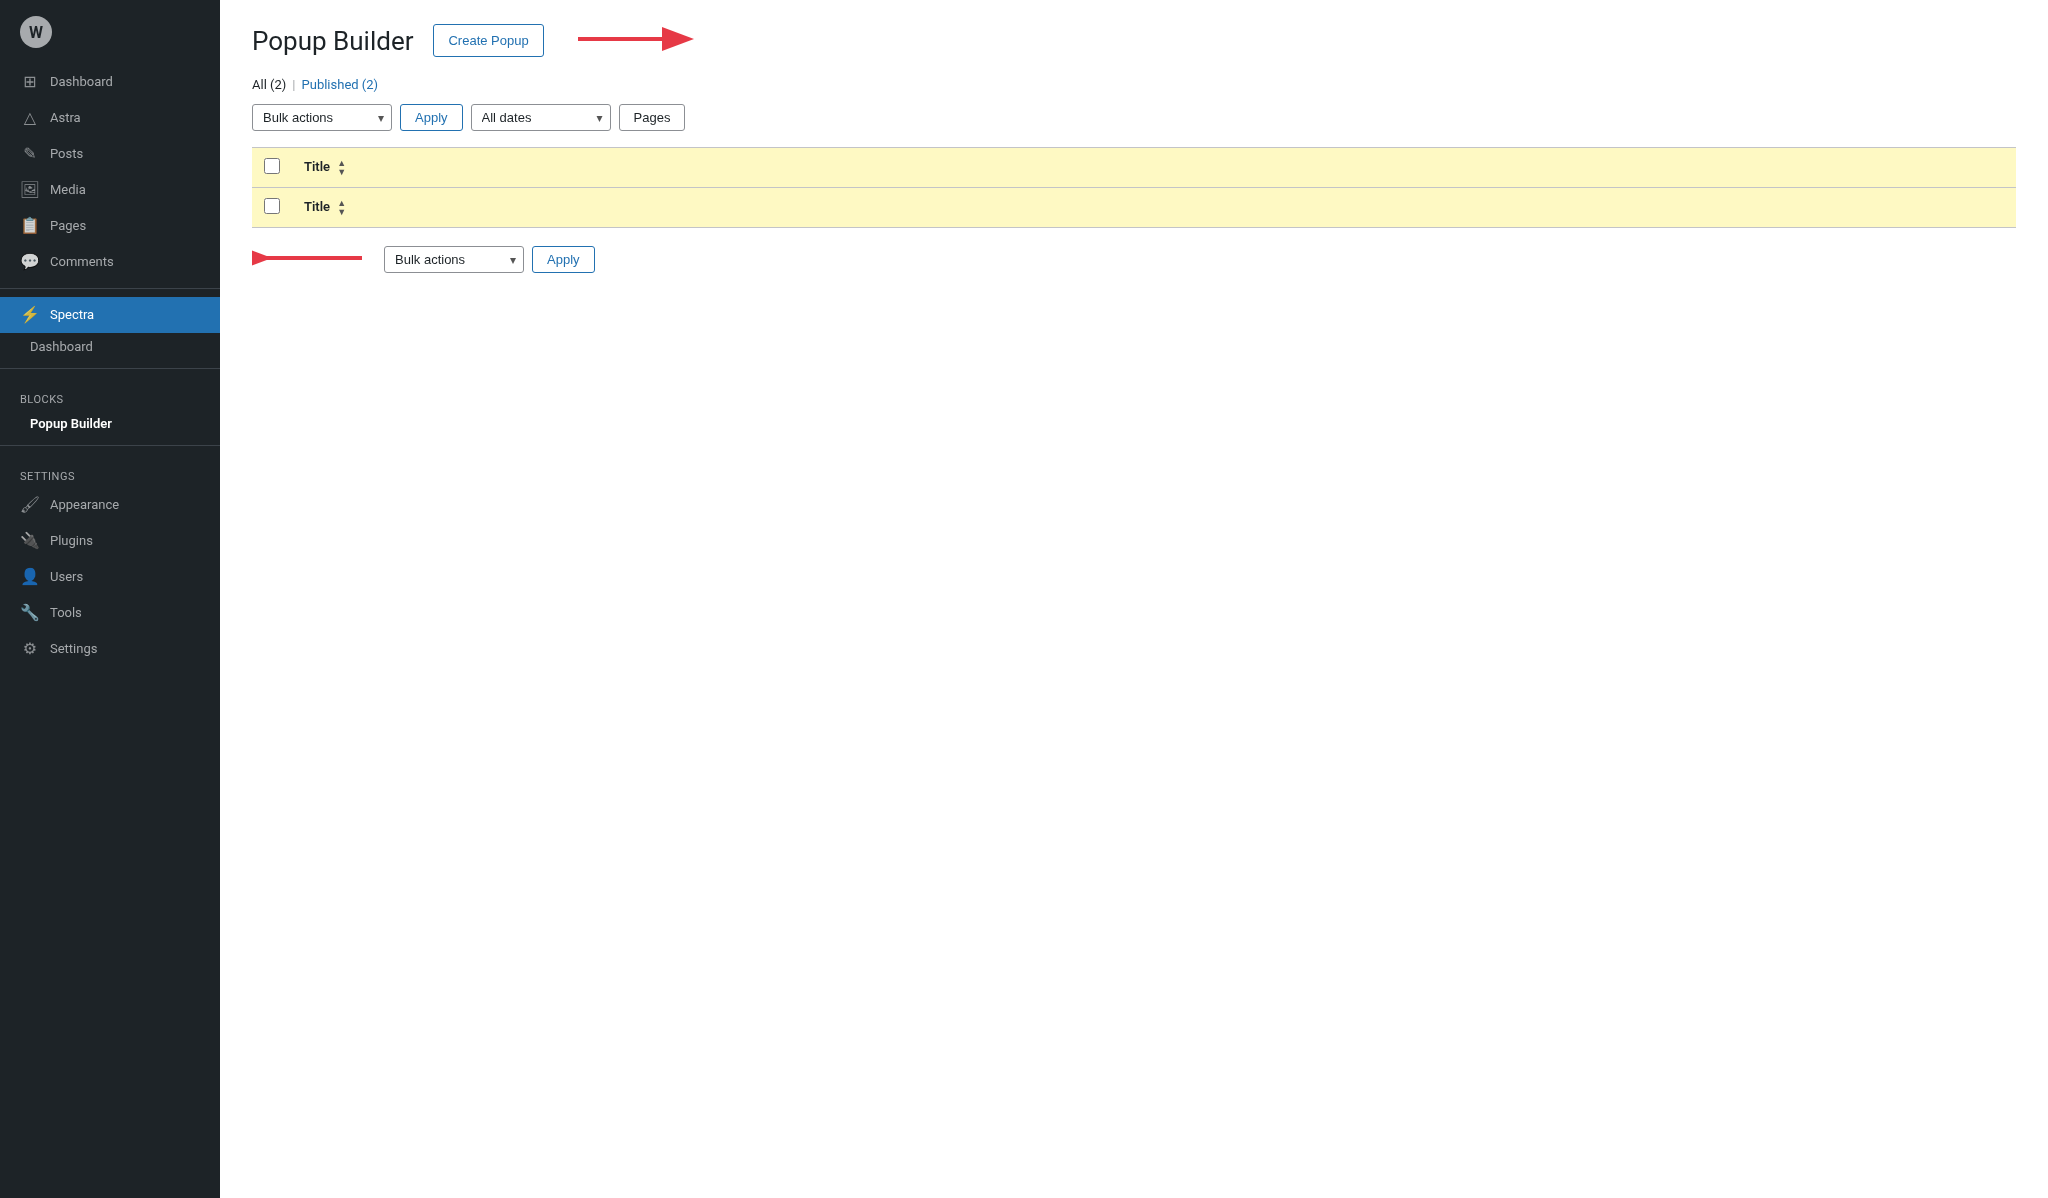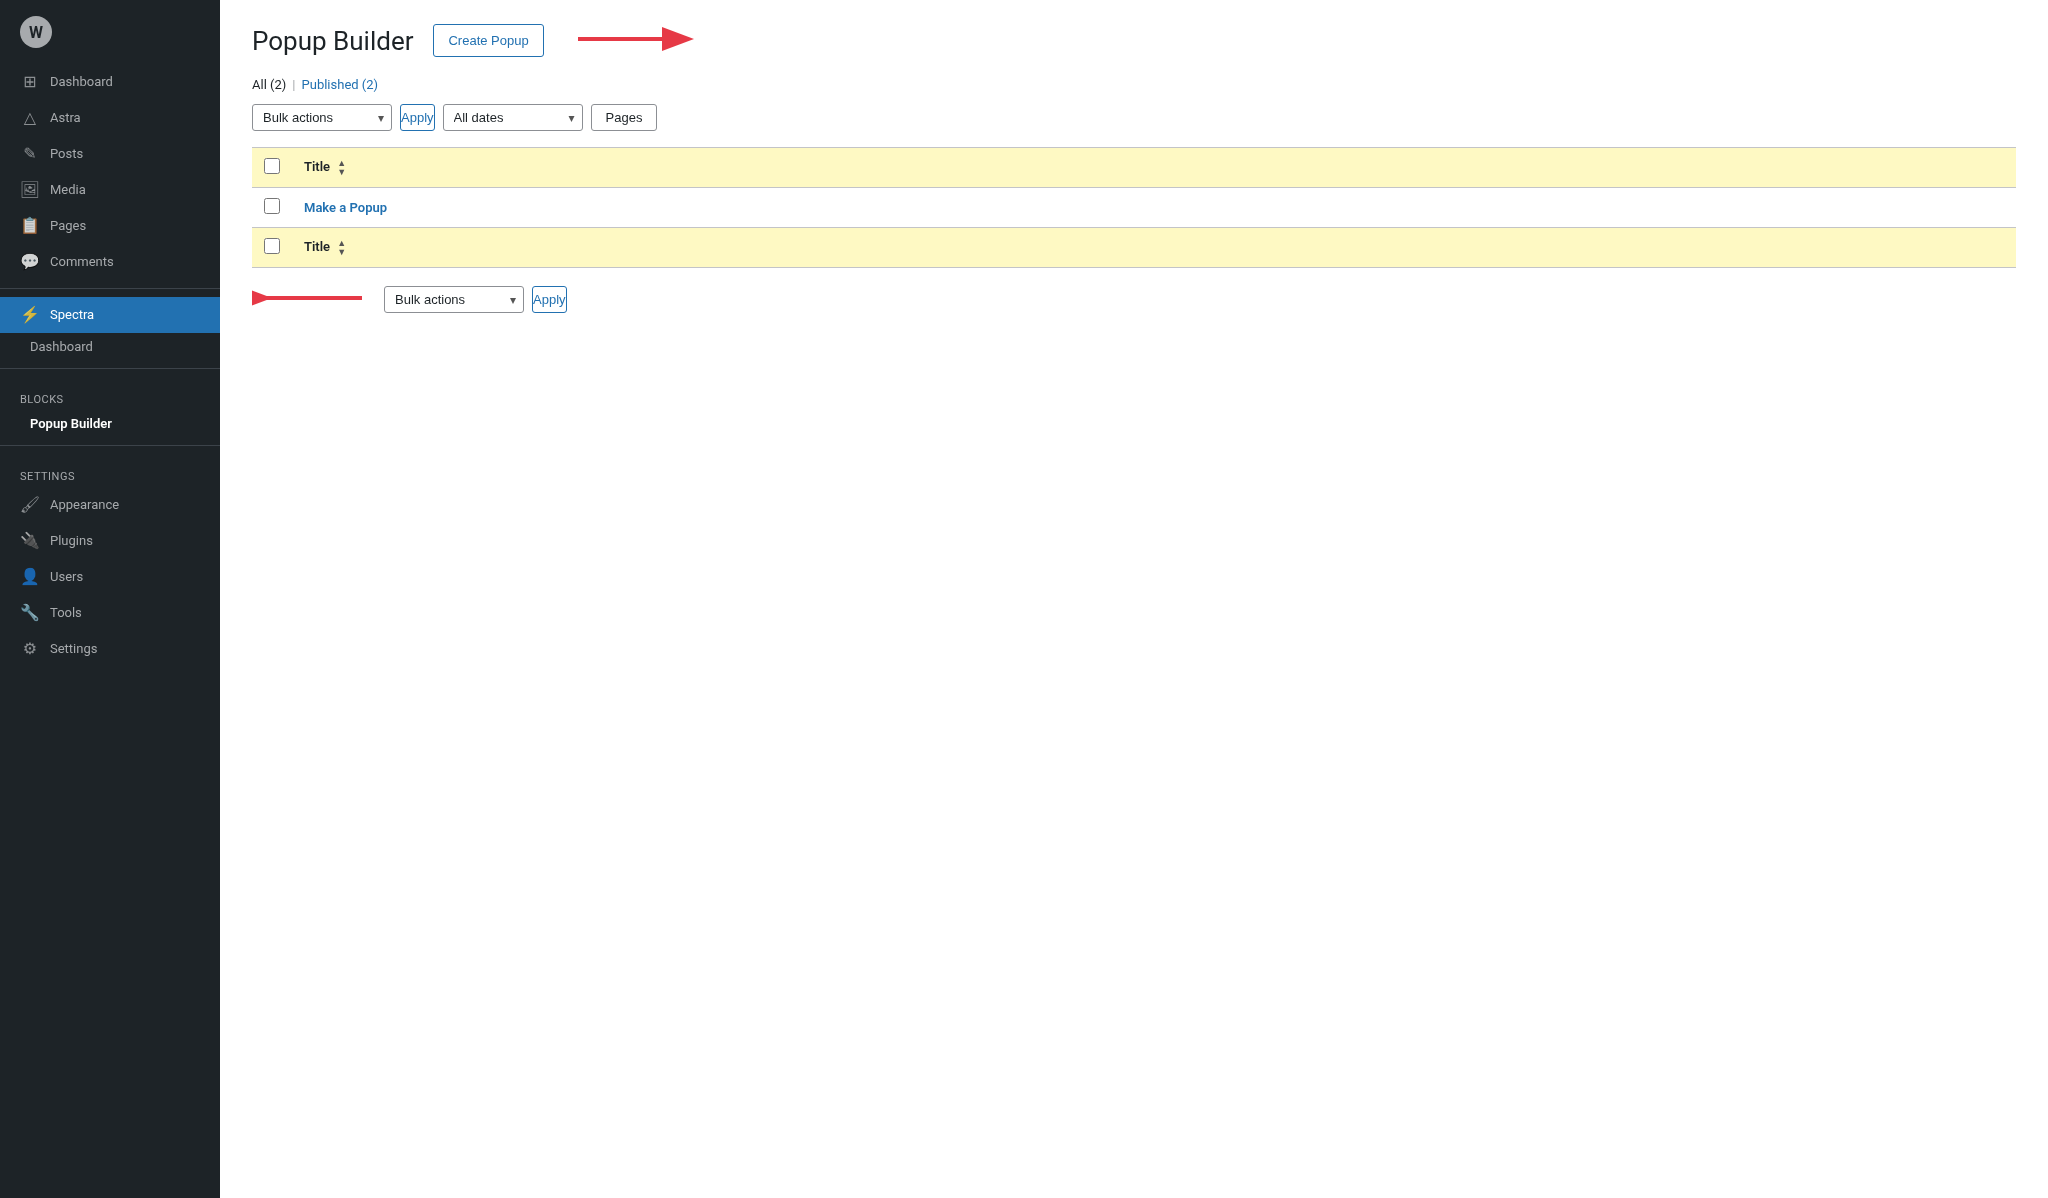--- a/index.html
+++ b/index.html
@@ -151,21 +151,21 @@
       position: absolute;
       right: 8px;
       top: 50%;
       transform: translateY(-50%);
       pointer-events: none;
       color: #555;
       font-size: 12px;
     }
 
     .apply-btn {
-      padding: 5px 0;
+      padding: 5px 14px;
       background: #fff;
       border: 1px solid #2271b1;
       border-radius: 3px;
       color: #2271b1;
       font-size: 13px;
       cursor: pointer;
     }
 
     .filter-btn {
       padding: 5px 14px;
@@ -363,28 +363,20 @@
           <span>Title</span>
           <span class="sort-arrows">
             <span>▲</span>
             <span>▼</span>
           </span>
         </th>
       </tr>
     </thead>
     <tbody>
       <tr>
-        <td>
-          <input type="checkbox" style="">
-        </td>
-        <td class="title-col">
-          <a>Make a Popup</a>
-        </td>
-      </tr>
-      <tr>
         <th style="width:40px;">
           <input type="checkbox" style="">
         </th>
         <th class="title-col">
           <span>Title</span>
           <span class="sort-arrows">
             <span>▲</span>
             <span>▼</span>
           </span>
         </th>

